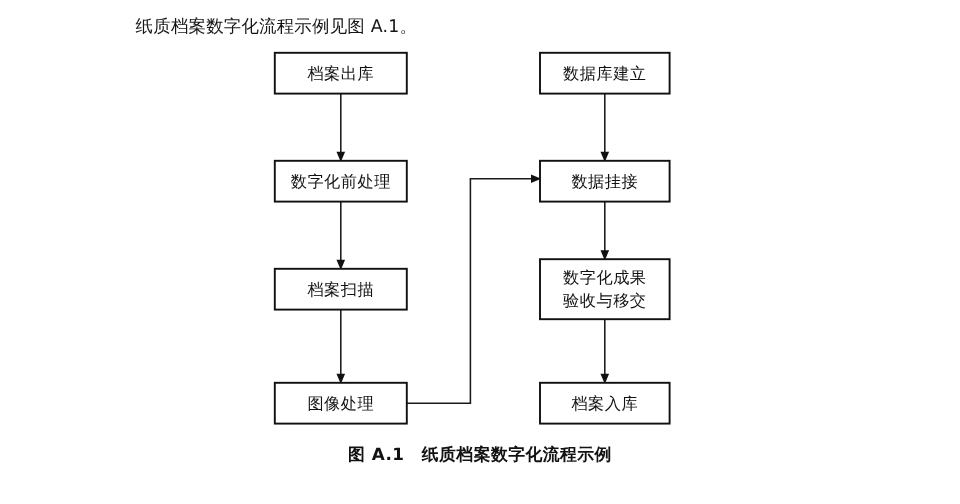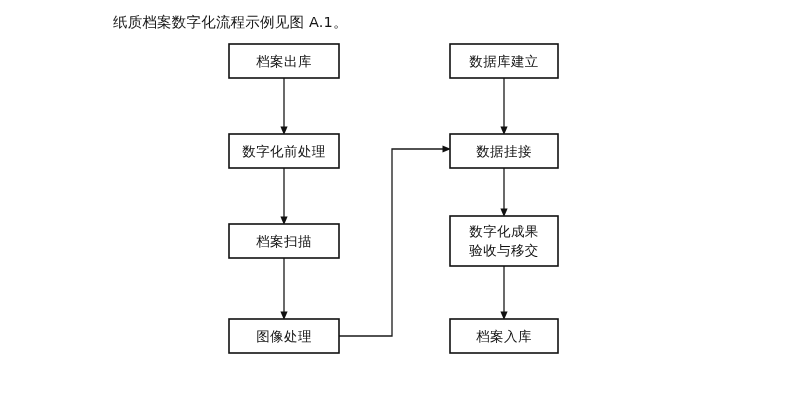--- a/index.html
+++ b/index.html
@@ -156,14 +156,15 @@
       </g>
 
       <g>
         <rect class="node-rect" x="450" y="319" width="108" height="34"></rect>
         <text class="node-label" x="504" y="337">档案入库</text>
       </g>
     </g>
 
   </svg>
 
+  <div class="figure-caption">图 A.1　纸质档案数字化流程示例</div>
 
 </div>
 
 </body></html>

